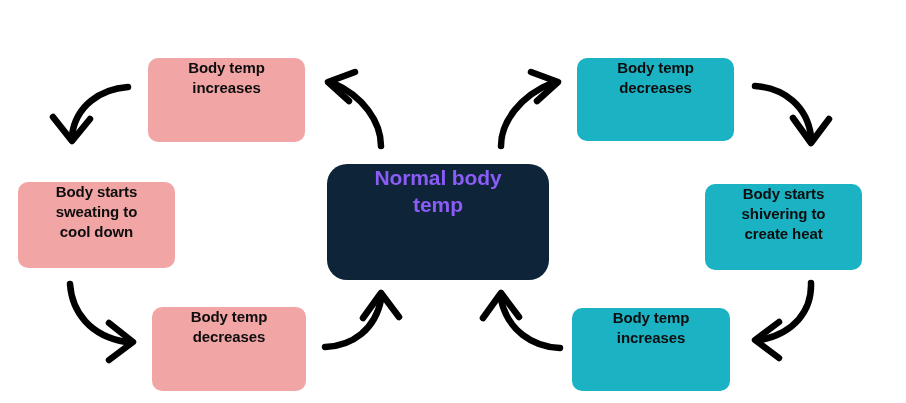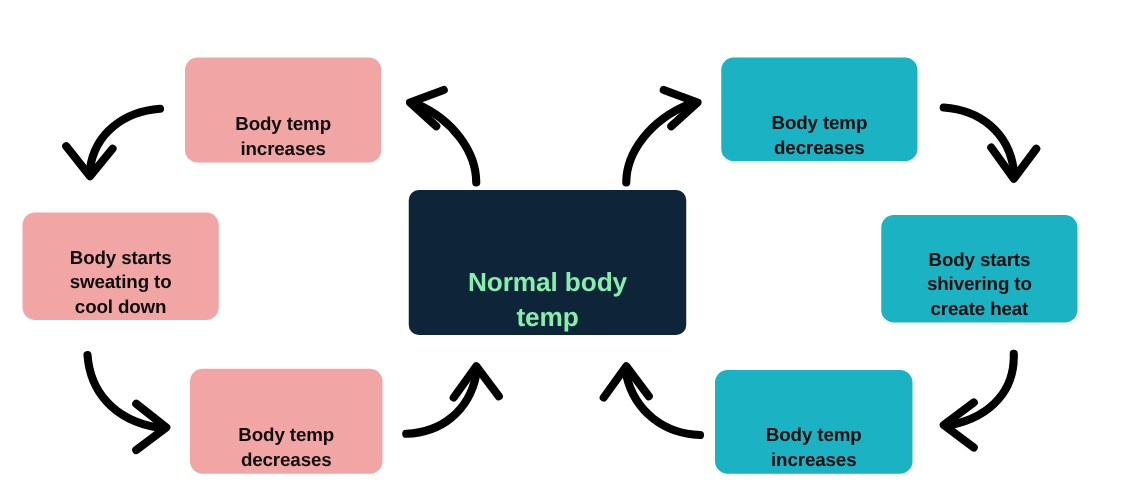--- a/index.html
+++ b/index.html
@@ -12,48 +12,49 @@
     width: 906px;
     height: 403px;
     background: #ffffff;
     overflow: hidden;
     font-family: "Liberation Sans", sans-serif;
   }
   .node {
     position: absolute;
     border-radius: 10px;
     display: flex;
-    align-items: flex-end;
+    align-items: flex-start;
     justify-content: center;
     text-align: center;
     box-sizing: border-box;
     font-weight: bold;
     line-height: 1.32;
     letter-spacing: -0.1px;
+    margin-top: 12px;
   }
   .node .label {
     display: block;
     white-space: pre-line;
     padding: 0 6px;
   }
   .node-pink {
     background: #F2A5A5;
     color: #0d0d0d;
     font-size: 15px;
   }
   .node-teal {
     background: #1BB3C4;
     color: #0d0d0d;
     font-size: 15px;
   }
   .node-center {
     background: #0E2439;
-    color: #86efac;
+    color: #8b5cf6;
     font-size: 21px;
-    border-radius: 8px;
+    border-radius: 20px;
     line-height: 1.3;
   }
 
   
   #node-top-left      { left: 148px; top: 46px;  width: 157px; height: 84px; }
   #node-top-right     { left: 577px; top: 46px;  width: 157px; height: 83px; }
   #node-left          { left: 18px;  top: 170px; width: 157px; height: 86px; }
   #node-right         { left: 705px; top: 172px; width: 157px; height: 86px; }
   #node-bottom-left   { left: 152px; top: 295px; width: 154px; height: 84px; }
   #node-bottom-right  { left: 572px; top: 296px; width: 158px; height: 83px; }

